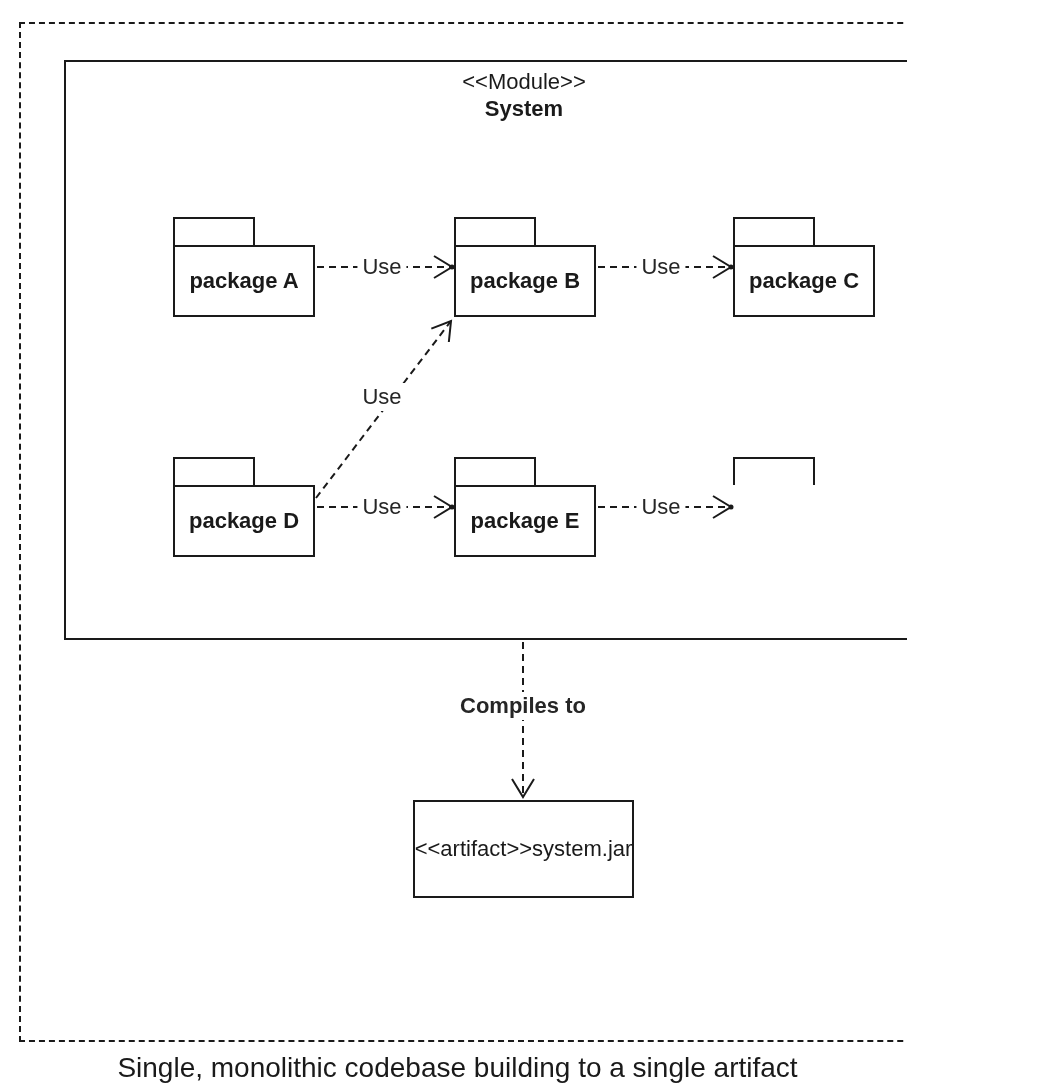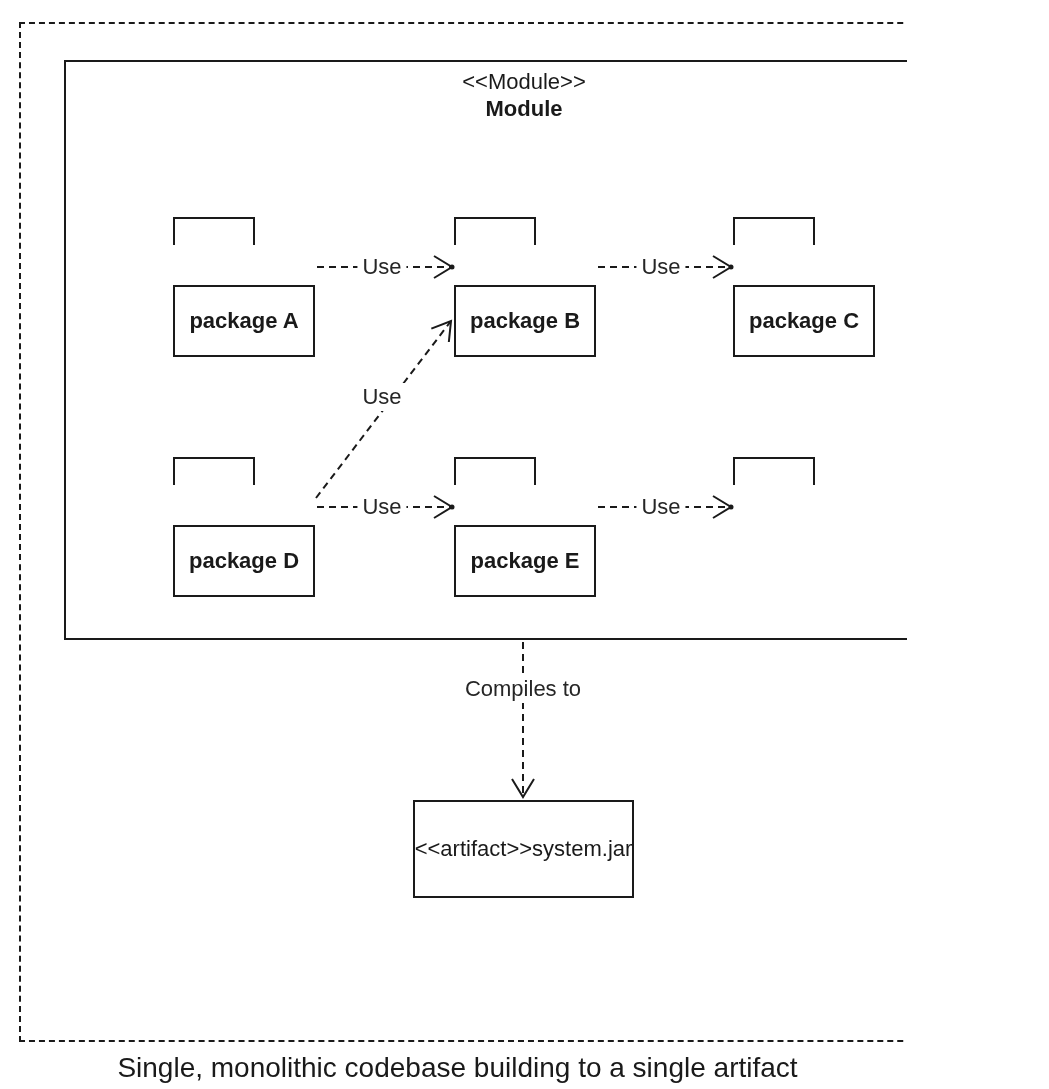--- a/index.html
+++ b/index.html
@@ -46,21 +46,20 @@
     border-bottom: none;
     background: var(--bg);
   }
   .pkg-body {
     width: 142px; height: 72px;
     border: 2px solid var(--stroke);
     background: var(--bg);
     display: flex; align-items: center; justify-content: center;
     font-size: 22px; font-weight: bold;
     white-space: nowrap;
-    margin-top: 40px;
   }
   .pkg-a, .pkg-d { left: 173px; }
   .pkg-b, .pkg-e { left: 454px; }
   .pkg-c, .pkg-f { left: 733px; }
   .pkg-a, .pkg-b, .pkg-c { top: 217px; }
   .pkg-d, .pkg-e, .pkg-f { top: 457px; }
   .arrows-layer {
     position: absolute; left: 0; top: 0;
     width: 1049px; height: 1089px;
     z-index: 3;
@@ -97,21 +96,21 @@
 </head>
 <body>
 
 <div id="stage">
 
   <div class="outer-border"></div>
 
   <div class="system-box">
     <div class="system-header">
       <div class="stereotype">&lt;&lt;Module&gt;&gt;</div>
-      <div class="name">Module</div>
+      <div class="name">System</div>
     </div>
     <svg class="component-icon" width="62" height="50" viewBox="0 0 62 50">
       <rect x="24" y="3" width="34" height="43" fill="#ffffff" stroke="#1a1a1a" stroke-width="2.5"></rect>
       <rect x="4" y="11" width="25" height="10" fill="#ffffff" stroke="#1a1a1a" stroke-width="2.5"></rect>
       <rect x="4" y="27" width="25" height="10" fill="#ffffff" stroke="#1a1a1a" stroke-width="2.5"></rect>
     </svg>
   </div>
 
   <div class="package pkg-a">
     <div class="pkg-tab"></div>
@@ -157,21 +156,21 @@
       <circle cx="452" cy="507" r="2.5"></circle>
       <circle cx="731" cy="507" r="2.5"></circle>
     </g>
   </svg>
 
   <div class="conn-label" style="left:382px; top:267px;">Use</div>
   <div class="conn-label" style="left:661px; top:267px;">Use</div>
   <div class="conn-label" style="left:382px; top:397px;">Use</div>
   <div class="conn-label" style="left:382px; top:507px;">Use</div>
   <div class="conn-label" style="left:661px; top:507px;">Use</div>
-  <div class="conn-label" style="left:523px; top:689px;">Compiles to</div>
+  <div class="conn-label" style="left:523px; top:706px;font-weight:bold;">Compiles to</div>
 
   <div class="artifact-box">
     <div>&lt;&lt;artifact&gt;&gt;</div>
     <div>system.jar</div>
   </div>
 
   <div class="caption">Single, monolithic codebase building to a single artifact</div>
 
 </div>
 

